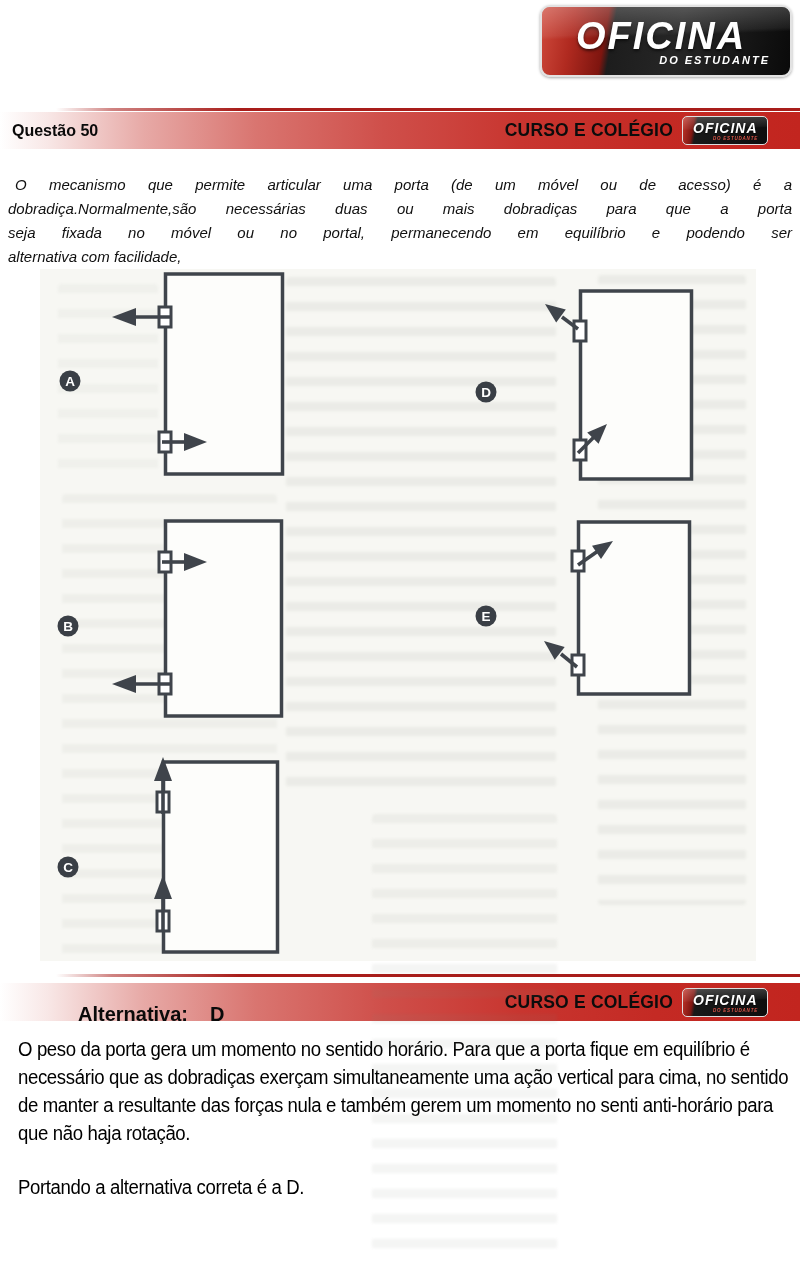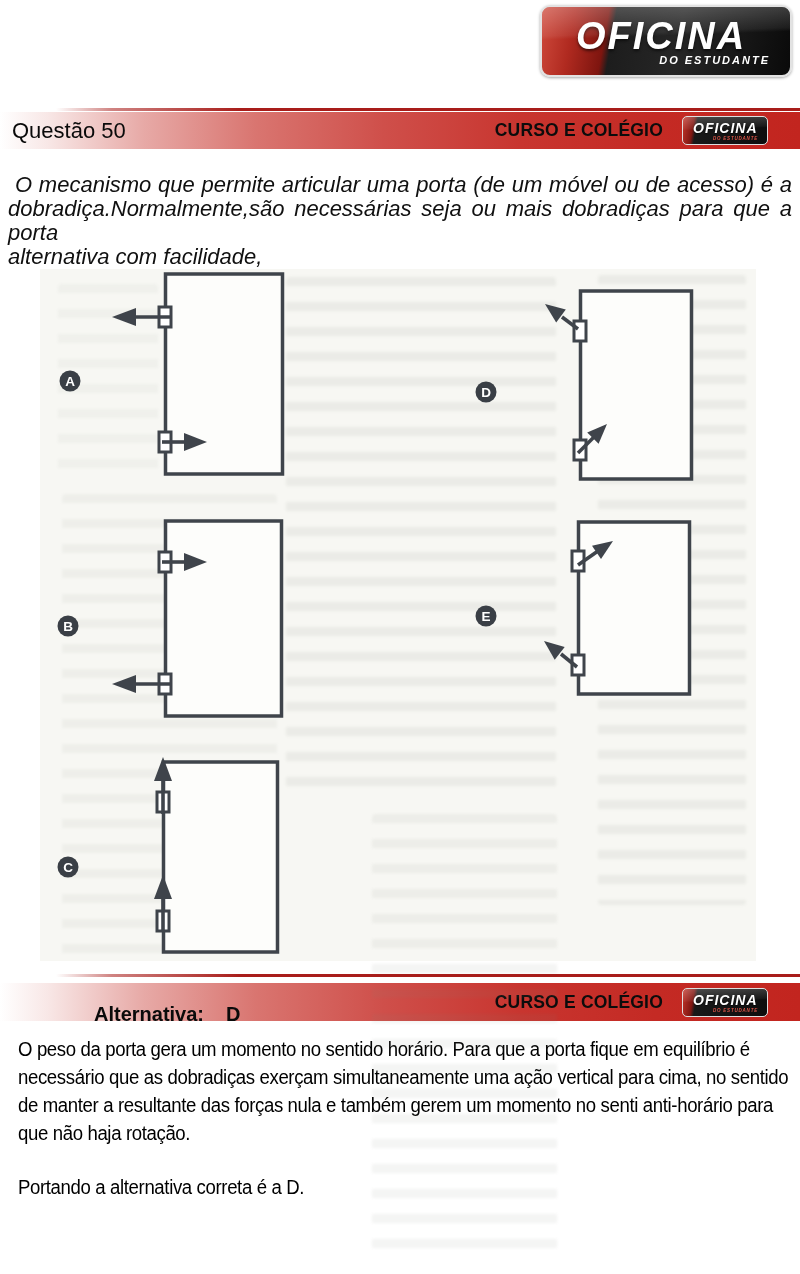--- a/index.html
+++ b/index.html
@@ -45,27 +45,27 @@
     background:linear-gradient(to right,#ffffff 0%, #f8e7e6 6%, #e7a9a6 18%, #d97570 32%, #cf4f4a 48%, #c8352f 65%, #c42a24 82%, #c2251f 100%);
     display:flex; align-items:center;
   }
   .redbar::before {
     content:""; position:absolute; left:0; top:-4px; width:100%; height:3px;
     background:linear-gradient(to right, rgba(168,29,26,0) 0%, rgba(168,29,26,0) 7%, rgba(168,29,26,.55) 14%, #a81d1a 30%, #a81d1a 100%);
   }
   .answer-bar { margin-top:22px; height:38px; }
   .answer-bar::before { top:-9px; }
   .qnum {
-    position:absolute; left:12px; font-size:22px; font-weight:normal; color:#0a0a0a;
-  }
-  .alt-group { position:absolute; left:94px; display:flex;margin-top:24px; }
+    position:absolute; left:12px; font-size:16px; font-weight:bold; color:#0a0a0a;
+  }
+  .alt-group { position:absolute; left:78px; display:flex;margin-top:24px; }
   .alt-label { font-size:20px; font-weight:bold; color:#0a0a0a; }
   .alt-value { font-size:20px; font-weight:bold; color:#0a0a0a; margin-left:22px; }
   .bar-right {
-    position:absolute; right:32px; display:flex; align-items:center; gap:19px;
+    position:absolute; right:32px; display:flex; align-items:center; gap:9px;
   }
   .course { font-size:17.5px; font-weight:bold; color:#0c0c0c; letter-spacing:.2px; }
   .logo-mini {
     position:relative; width:86px; height:29px; border-radius:5px;
     border:1px solid #dedede;
     background:linear-gradient(100deg,#c3352b 0%, #801712 13%, #191919 17%, #0d0d0d 100%);
     overflow:hidden;
   }
   .logo-mini::after {
     content:""; position:absolute; inset:0;
@@ -77,21 +77,21 @@
     color:#fff; text-shadow:0 1px 1px rgba(0,0,0,.6);
   }
   .mini-tag {
     position:absolute; right:9px; bottom:3px;
     font-size:4.5px; font-weight:bold; font-style:italic; letter-spacing:.8px; color:#e05548;
   }
 
   
   .question {
     margin:24px 8px 0 8px; width:784px;
-    font-style:italic; font-size:22px; line-height:24px; color:#101010;
+    font-style:italic; font-size:15px; line-height:24px; color:#101010;
   }
   .qline { text-align:justify; }
   .qline.just { text-align-last:justify; }
   .qline.indent { padding-left:7px; }
 
   
   .figure { position:relative; width:800px; height:692px; }
   .scanbg { position:absolute; left:40px; top:0; width:716px; height:100%; background:#f7f7f3; z-index:0; }
   .bleed {
     position:absolute; z-index:1; filter:blur(1.8px); opacity:.5; border-radius:4px;
@@ -130,21 +130,22 @@
       <span class="course">CURSO E COLÉGIO</span>
       <div class="logo-mini">
         <div class="mini-word">OFICINA</div>
         <div class="mini-tag">DO ESTUDANTE</div>
       </div>
     </div>
   </div>
 
   <div class="question">
     <div class="qline just indent">O mecanismo que permite articular uma porta (de um móvel ou de acesso) é a</div>
-    <div class="qline just">dobradiça.Normalmente,são necessárias seja ou mais dobradiças para que a porta</div>
+    <div class="qline just">dobradiça.Normalmente,são necessárias duas ou mais dobradiças para que a porta</div>
+    <div class="qline just">seja fixada no móvel ou no portal, permanecendo em equilíbrio e podendo ser</div>
     <div class="qline">alternativa com facilidade,</div>
   </div>
 
   <div class="figure">
     <div class="scanbg"></div>
     <div class="bleed b1"></div>
     <div class="bleed b2"></div>
     <div class="bleed b3"></div>
     <div class="bleed b4"></div>
     <div class="bleed b5"></div>

